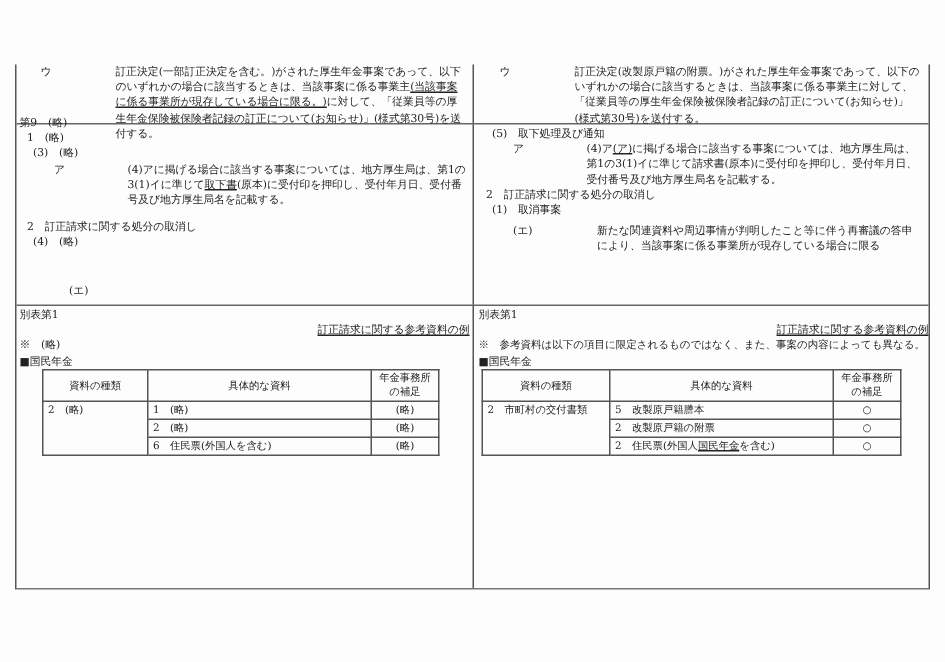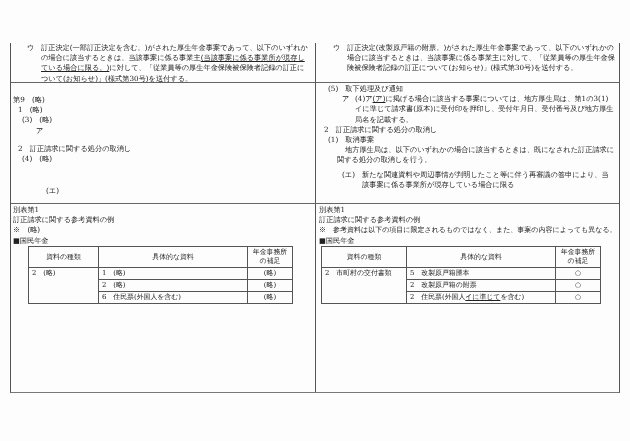--- a/index.html
+++ b/index.html
@@ -15,22 +15,22 @@
   }
   .divider-v { position:absolute; left:304px; top:0; bottom:0; border-left:1px solid #555; }
   .divider-h { position:absolute; left:0; right:0; border-top:1px solid #666; }
   .cell { position:absolute; box-sizing:border-box; }
   .l { left:2px; width:300px; }
   .r { left:308px; width:300px; }
   .u { text-decoration:underline; }
   p { margin:0; }
   .hang { display:flex; }
   .hang .mark { flex:none; }
-  .hang .txt { flex:1; }
-  .center { text-align:left; }
+  .hang .txt { flex:1;margin-left:36px; }
+  .center { text-align:right;text-decoration:underline; }
   table.ref {
     border-collapse:collapse; font-size:6.9px; line-height:9px;
     position:absolute;
   }
   table.ref td, table.ref th {
     border:1px solid #555; padding:1px 3px; font-weight:normal; vertical-align:top;
   }
   table.ref th { text-align:center; vertical-align:middle; }
   table.ref td.c { text-align:center; }
 </style>
@@ -51,43 +51,43 @@
     </div>
   </div>
 
   <div class="cell r" style="top:0px;padding-left:14px;padding-right:4px">
     <div class="hang">
       <span class="mark" style="width:14px">ウ</span>
       <span class="txt">訂正決定(改製原戸籍の附票。)がされた厚生年金事案であって、以下のいずれかの場合に該当するときは、当該事案に係る事業主に対して、「従業員等の厚生年金保険被保険者記録の訂正について(お知らせ)」(様式第30号)を送付する。</span>
     </div>
   </div>
 
-  <div class="cell l" style="top:52px;padding-right:2px">
+  <div class="cell l" style="top:34px;padding-right:2px">
     <p>第9　(略)</p>
     <p style="padding-left:5px">1　(略)</p>
     <p style="padding-left:9px">(3)　(略)</p>
     <div class="hang" style="padding-left:23px">
       <span class="mark" style="width:13px">ア</span>
+      <span class="txt"><span>(4)アに掲げる場合に該当する事案については、地方厚生局は、第1の3(1)イに準じて</span><span class="u">取下書</span><span>(原本)に受付印を押印し、受付年月日、受付番号及び地方厚生局名を記載する。</span></span>
     </div>
     <p style="padding-left:5px;margin-top:8px">2　訂正請求に関する処分の取消し</p>
     <p style="padding-left:9px">(4)　(略)</p>
     <div class="hang" style="padding-left:33px;margin-top:22px">
       <span class="mark" style="width:20px">(エ)</span>
     </div>
   </div>
 
   <div class="cell r" style="top:41px;padding-right:4px">
     <p style="padding-left:9px">(5)　取下処理及び通知</p>
     <div class="hang" style="padding-left:23px">
       <span class="mark" style="width:13px">ア</span>
       <span class="txt"><span>(4)ア</span><span class="u">(ア)</span><span>に掲げる場合に該当する事案については、地方厚生局は、第1の3(1)イに準じて請求書(原本)に受付印を押印し、受付年月日、受付番号及び地方厚生局名を記載する。</span></span>
     </div>
     <p style="padding-left:5px">2　訂正請求に関する処分の取消し</p>
     <p style="padding-left:9px">(1)　取消事案</p>
-    <p style="padding-left:18px;text-indent:8px">地方厚生局は、以下のいずれかの場合に該当するときは、既になされた訂正請求に関する処分の取消しを行う。</p>
     <div class="hang" style="padding-left:23px;margin-top:4px">
       <span class="mark" style="width:20px">(エ)</span>
       <span class="txt">新たな関連資料や周辺事情が判明したこと等に伴う再審議の答申により、当該事案に係る事業所が現存している場合に限る</span>
     </div>
   </div>
 
   <div class="cell l" style="top:162px;height:186px">
     <p>別表第1</p>
     <p class="center">訂正請求に関する参考資料の例</p>
     <p>※　(略)</p>
@@ -131,19 +131,19 @@
       <tr>
         <td rowspan="3">2　市町村の交付書類</td>
         <td>5　改製原戸籍謄本</td>
         <td class="c">○</td>
       </tr>
       <tr>
         <td>2　改製原戸籍の附票</td>
         <td class="c">○</td>
       </tr>
       <tr>
-        <td><span>2　住民票(外国人</span><span class="u">イに準じて</span><span>を含む)</span></td>
+        <td><span>2　住民票(外国人</span><span class="u">国民年金</span><span>を含む)</span></td>
         <td class="c">○</td>
       </tr>
     </tbody>
       </table>
   </div>
 </div>
 
 </body></html>

